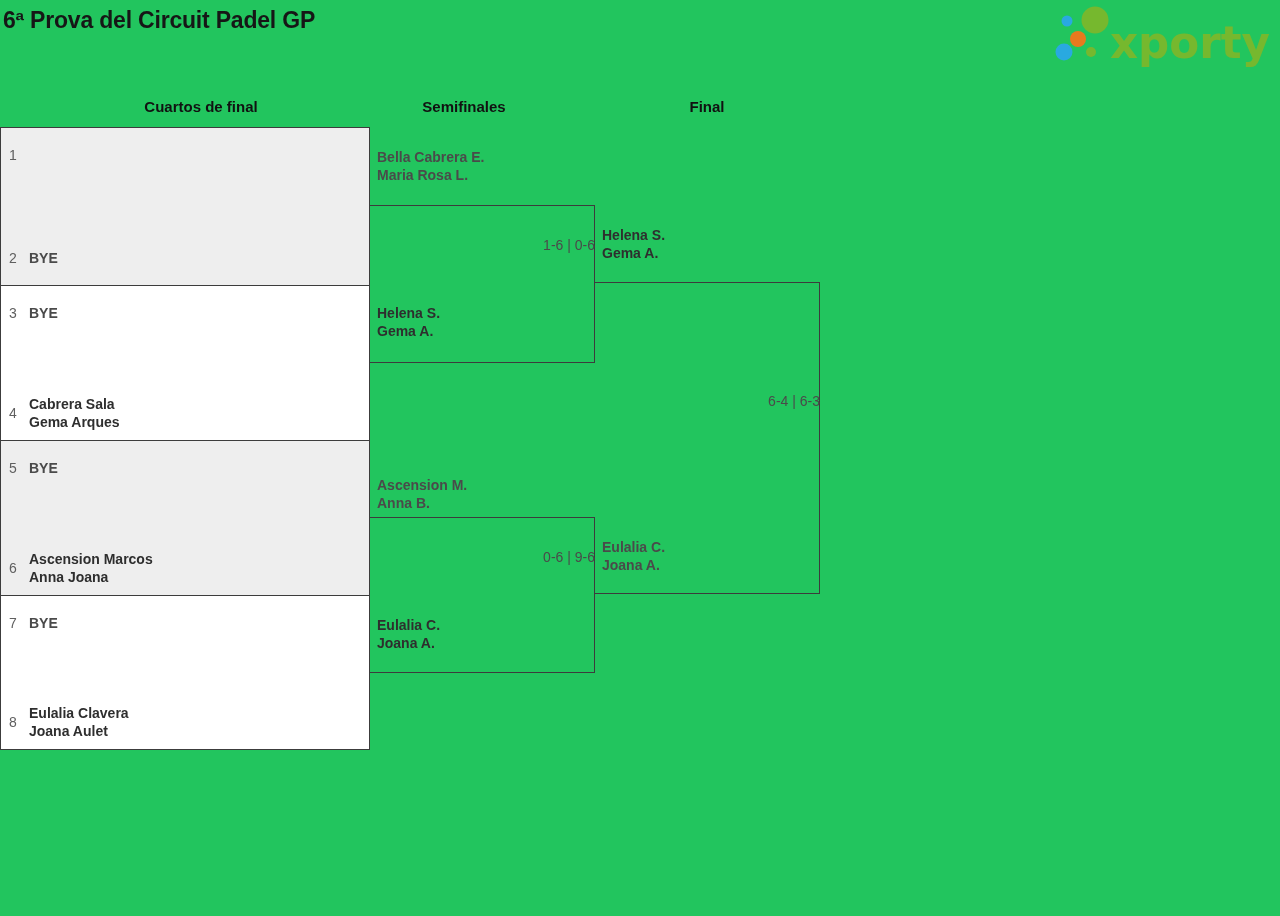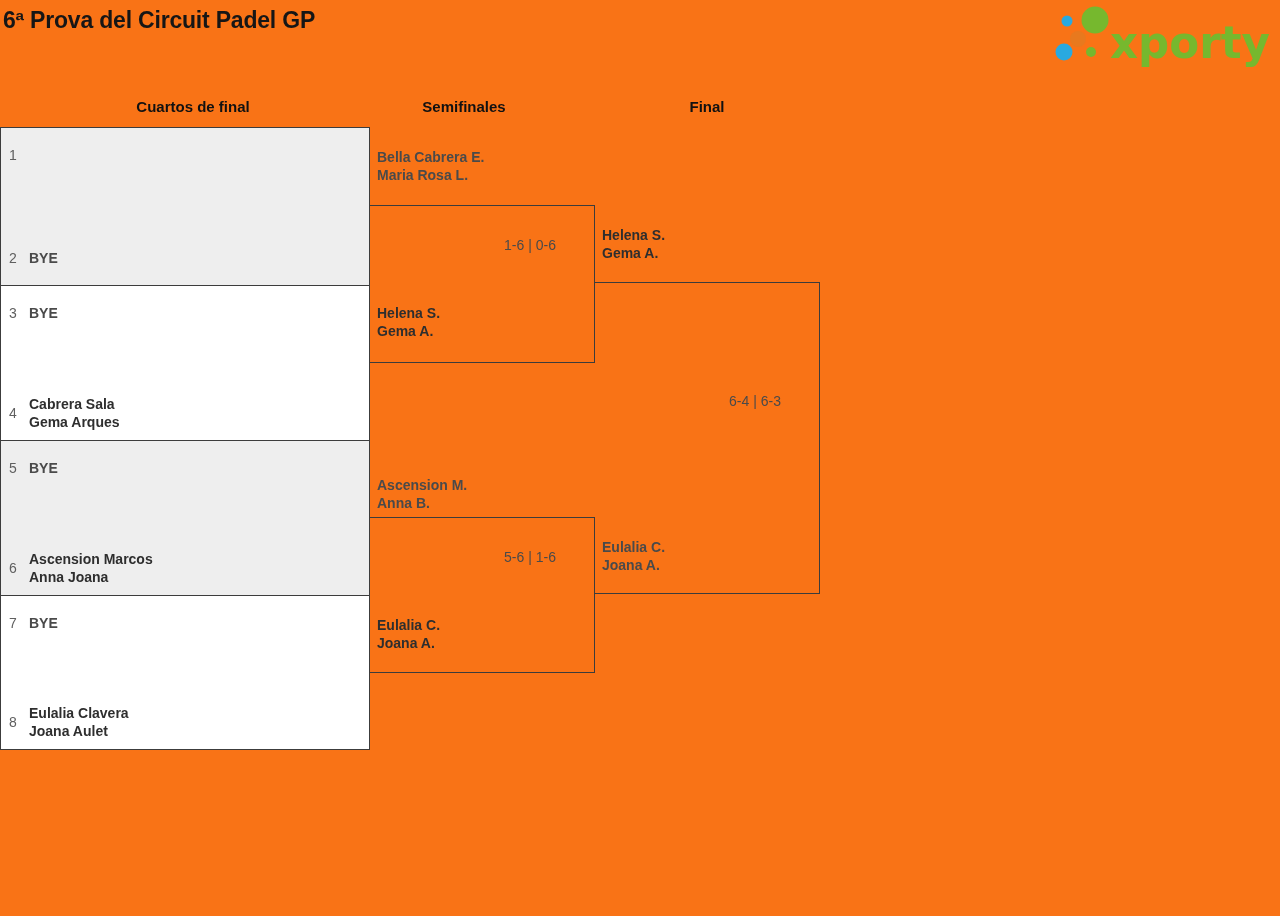--- a/index.html
+++ b/index.html
@@ -1,25 +1,25 @@
 <!DOCTYPE html>
 <html><head>
 <meta charset="utf-8">
 <style>
   html,body{margin:0;padding:0;background:#ffffff;}
   body{width:1280px;height:916px;font-family:"Liberation Sans","DejaVu Sans",sans-serif;}
-  .canvas{position:relative;width:1280px;height:916px;background:#f97316;overflow:hidden;}
+  .canvas{position:relative;width:1280px;height:916px;background:#22c55e;overflow:hidden;}
 
   
   .title{position:absolute;left:3px;top:4px;font-size:23px;line-height:33px;font-weight:700;color:#161616;letter-spacing:-0.2px;}
   .logo{position:absolute;left:1046px;top:2px;width:230px;height:72px;}
 
   
   .round-label{position:absolute;top:98px;font-size:15px;font-weight:700;color:#111;text-align:center;}
-  .rl-qf{left:8px;width:370px;}
+  .rl-qf{left:16px;width:370px;}
   .rl-sf{left:351px;width:226px;}
   .rl-f{left:594px;width:226px;}
 
   
   .qf{position:absolute;left:0;width:370px;box-sizing:border-box;
       border-top:1px solid #3c3c3c;border-left:1px solid #3c3c3c;border-right:1px solid #3c3c3c;background:#fff;}
   .qf.shaded{background:#eeeeee;}
   .qf1{top:127px;height:158px;}
   .qf2{top:285px;height:155px;}
   .qf3{top:440px;height:155px;}
@@ -36,21 +36,21 @@
 
   
   .conn{position:absolute;box-sizing:border-box;background:transparent;
         border-top:1px solid #3c3c3c;border-right:1px solid #3c3c3c;border-bottom:1px solid #3c3c3c;}
   .sf1{left:369px;top:205px;width:226px;height:158px;}
   .sf2{left:369px;top:517px;width:226px;height:156px;}
   .fin{left:594px;top:282px;width:226px;height:312px;}
 
   
   .lbl{position:absolute;}
-  .score{position:absolute;width:226px;text-align:center;font-size:14px;color:#4a4a4a;line-height:18px;padding-left:48px;}
+  .score{position:absolute;width:226px;text-align:right;font-size:14px;color:#4a4a4a;line-height:18px;}
   .sf1-top{left:377px;top:148px;}
   .sf1-score{left:369px;top:236px;}
   .sf1-bottom{left:377px;top:304px;}
   .sf2-top{left:377px;top:476px;}
   .sf2-score{left:369px;top:548px;}
   .sf2-bottom{left:377px;top:616px;}
   .f-top{left:602px;top:226px;}
   .f-score{left:594px;top:392px;}
   .f-bottom{left:602px;top:538px;}
 </style>
@@ -127,21 +127,21 @@
   <div class="conn fin"></div>
 
   <div class="lbl team reg sf1-top">Bella Cabrera E.
 Maria Rosa L.</div>
   <div class="score sf1-score">1-6 | 0-6</div>
   <div class="lbl team win sf1-bottom">Helena S.
 Gema A.</div>
 
   <div class="lbl team reg sf2-top">Ascension M.
 Anna B.</div>
-  <div class="score sf2-score">5-6 | 1-6</div>
+  <div class="score sf2-score">0-6 | 9-6</div>
   <div class="lbl team win sf2-bottom">Eulalia C.
 Joana A.</div>
 
   <div class="lbl team win f-top">Helena S.
 Gema A.</div>
   <div class="score f-score">6-4 | 6-3</div>
   <div class="lbl team reg f-bottom">Eulalia C.
 Joana A.</div>
 
 </div>

